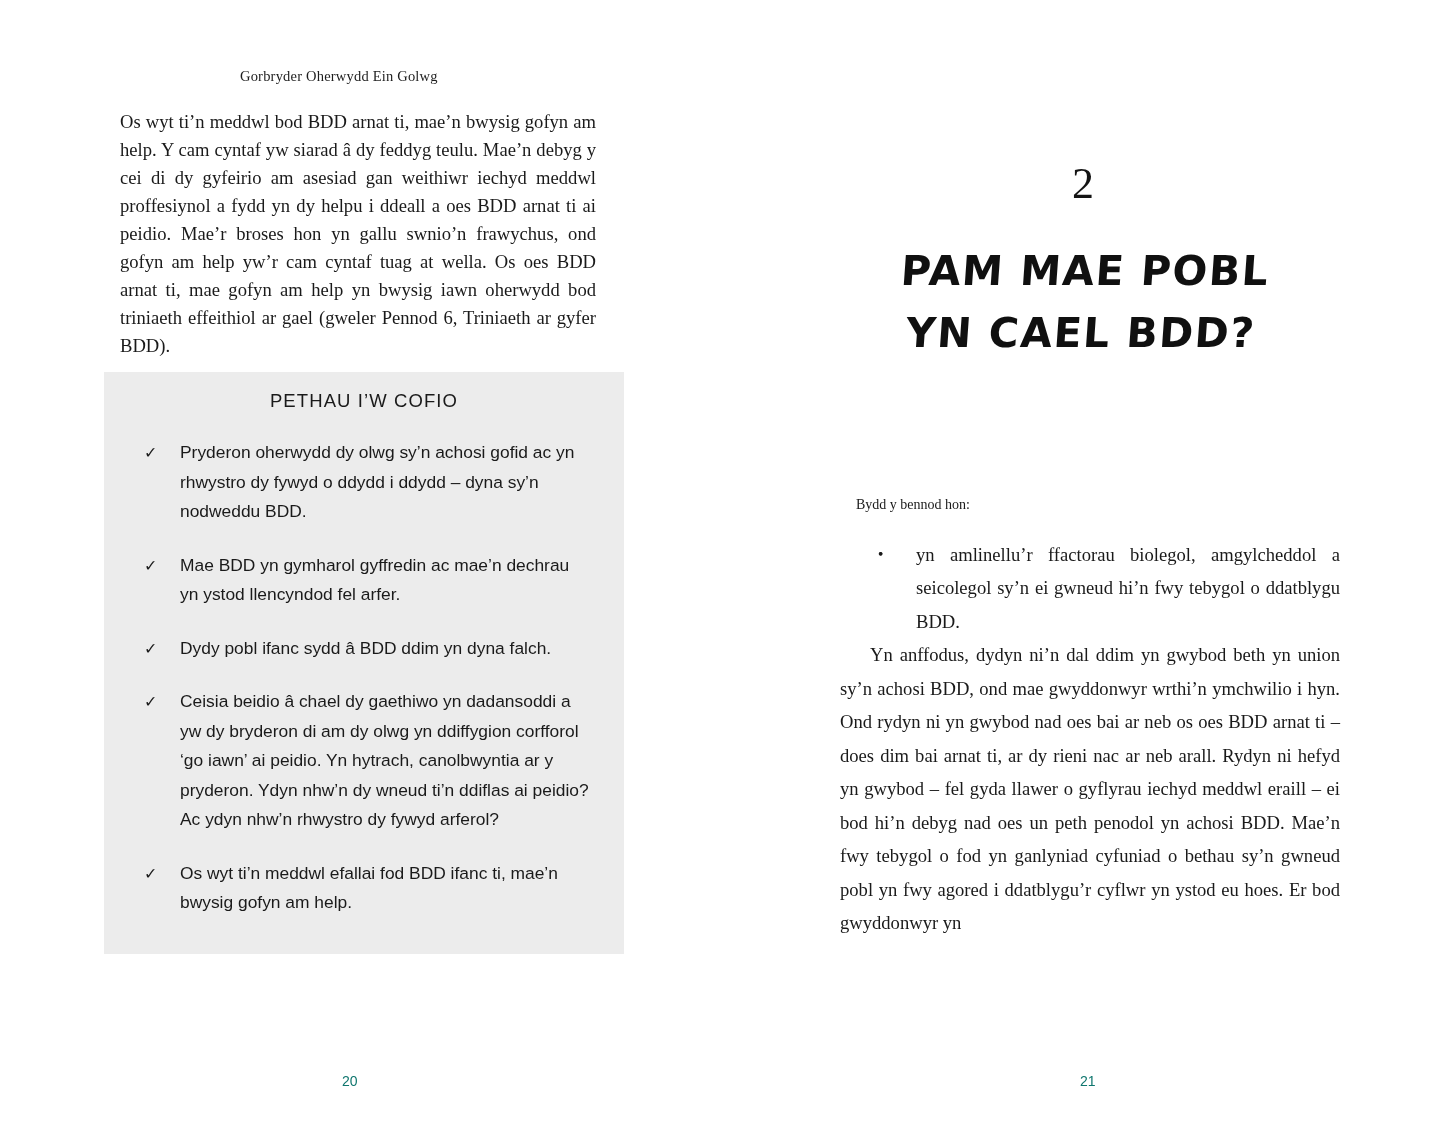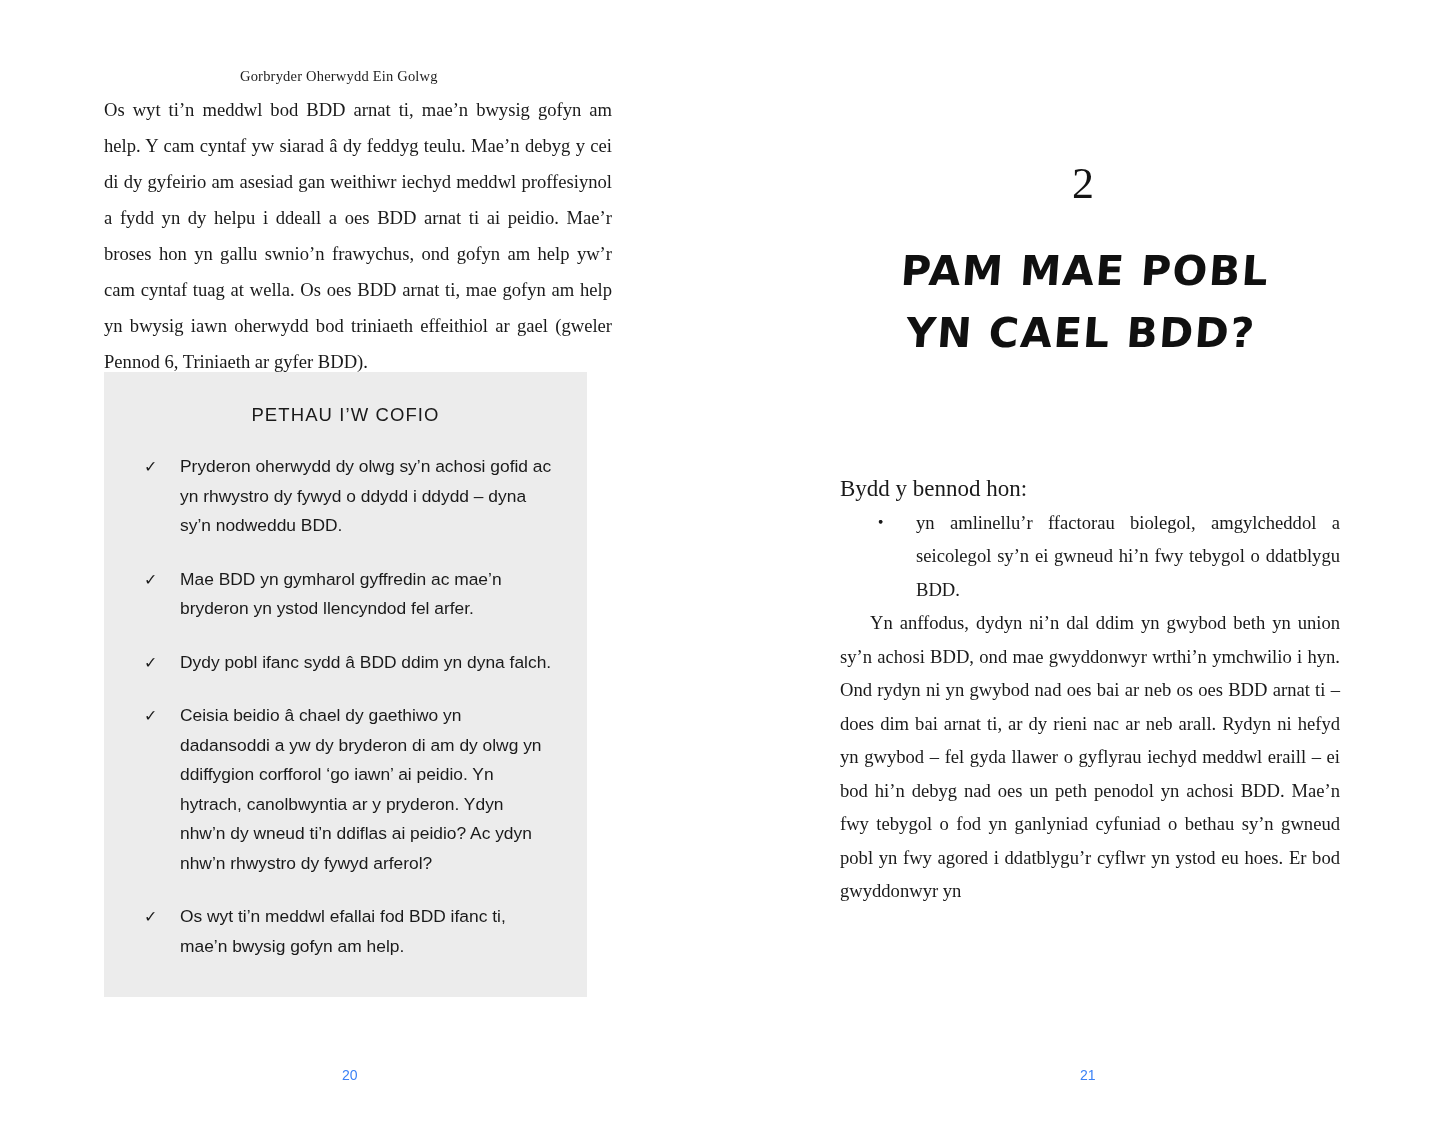--- a/index.html
+++ b/index.html
@@ -36,33 +36,33 @@
   }
   .left-col {
     position: absolute;
     top: 92px;
     left: 104px;
     width: 508px;
   }
   .body-par {
     font-family: "Liberation Serif", serif;
     font-size: 18.6px;
-    line-height: 36px;
+    line-height: 28px;
     text-align: justify;
     text-justify: inter-word;
-    margin: 0;
+    margin: 16px;
     hyphens: none;
   }
   .callout {
     position: absolute;
     top: 372px;
     left: 104px;
-    width: 483px;
+    width: 520px;
     background: #ececec;
-    padding: 26px 34px 34px 34px;
+    padding: 12px 34px 34px 34px;
   }
   .callout-title {
     font-family: "Liberation Sans", sans-serif;
     font-size: 18.5px;
     letter-spacing: 1.1px;
     text-align: center;
     margin: 6px 0 26px 0;
     color: #1a1a1a;
   }
   .check-list {
@@ -82,24 +82,24 @@
   .check-item:last-child { margin-bottom: 2px; }
   .check-mark {
     position: absolute;
     left: 6px;
     top: 0px;
     font-size: 16px;
     color: #1a1a1a;
   }
   .folio {
     position: absolute;
-    bottom: 42px;
+    bottom: 36px;
     font-family: "Liberation Sans", sans-serif;
     font-size: 14px;
-    color: #3b82f6;
+    color: #0f766e;
   }
   .folio-left { left: 342px; }
   .folio-right { left: 358px; }
 
   
   .chap-num {
     position: absolute;
     top: 158px;
     left: 0;
     width: 100%;
@@ -125,23 +125,23 @@
   }
   .chap-title span { display: block; }
   .right-col {
     position: absolute;
     top: 472px;
     left: 118px;
     width: 500px;
   }
   .intro-line {
     font-family: "Liberation Serif", serif;
-    font-size: 23px;
+    font-size: 14px;
     line-height: 33.5px;
-    margin: 0;
+    margin: 16px;
   }
   .bullets {
     list-style: none;
     margin: 0 0 0 0;
     padding: 0;
   }
   .bullet {
     position: relative;
     padding-left: 76px;
     font-family: "Liberation Serif", serif;
@@ -178,21 +178,21 @@
 
     <div class="callout">
       <div class="callout-title">PETHAU I’W COFIO</div>
       <ul class="check-list">
         <li class="check-item">
           <span class="check-mark">✓</span>
           <span>Pryderon oherwydd dy olwg sy’n achosi gofid ac yn rhwystro dy fywyd o ddydd i ddydd – dyna sy’n nodweddu BDD.</span>
         </li>
         <li class="check-item">
           <span class="check-mark">✓</span>
-          <span>Mae BDD yn gymharol gyffredin ac mae’n bryderon yn ystod llencyndod fel arfer.</span>
+          <span>Mae BDD yn gymharol gyffredin ac mae’n dechrau yn ystod llencyndod fel arfer.</span>
         </li>
         <li class="check-item">
           <span class="check-mark">✓</span>
           <span>Dydy pobl ifanc sydd â BDD ddim yn dyna falch.</span>
         </li>
         <li class="check-item">
           <span class="check-mark">✓</span>
           <span>Ceisia beidio â chael dy gaethiwo yn dadansoddi a yw dy bryderon di am dy olwg yn ddiffygion corfforol ‘go iawn’ ai peidio. Yn hytrach, canolbwyntia ar y pryderon. Ydyn nhw’n dy wneud ti’n ddiflas ai peidio? Ac ydyn nhw’n rhwystro dy fywyd arferol?</span>
         </li>
         <li class="check-item">

